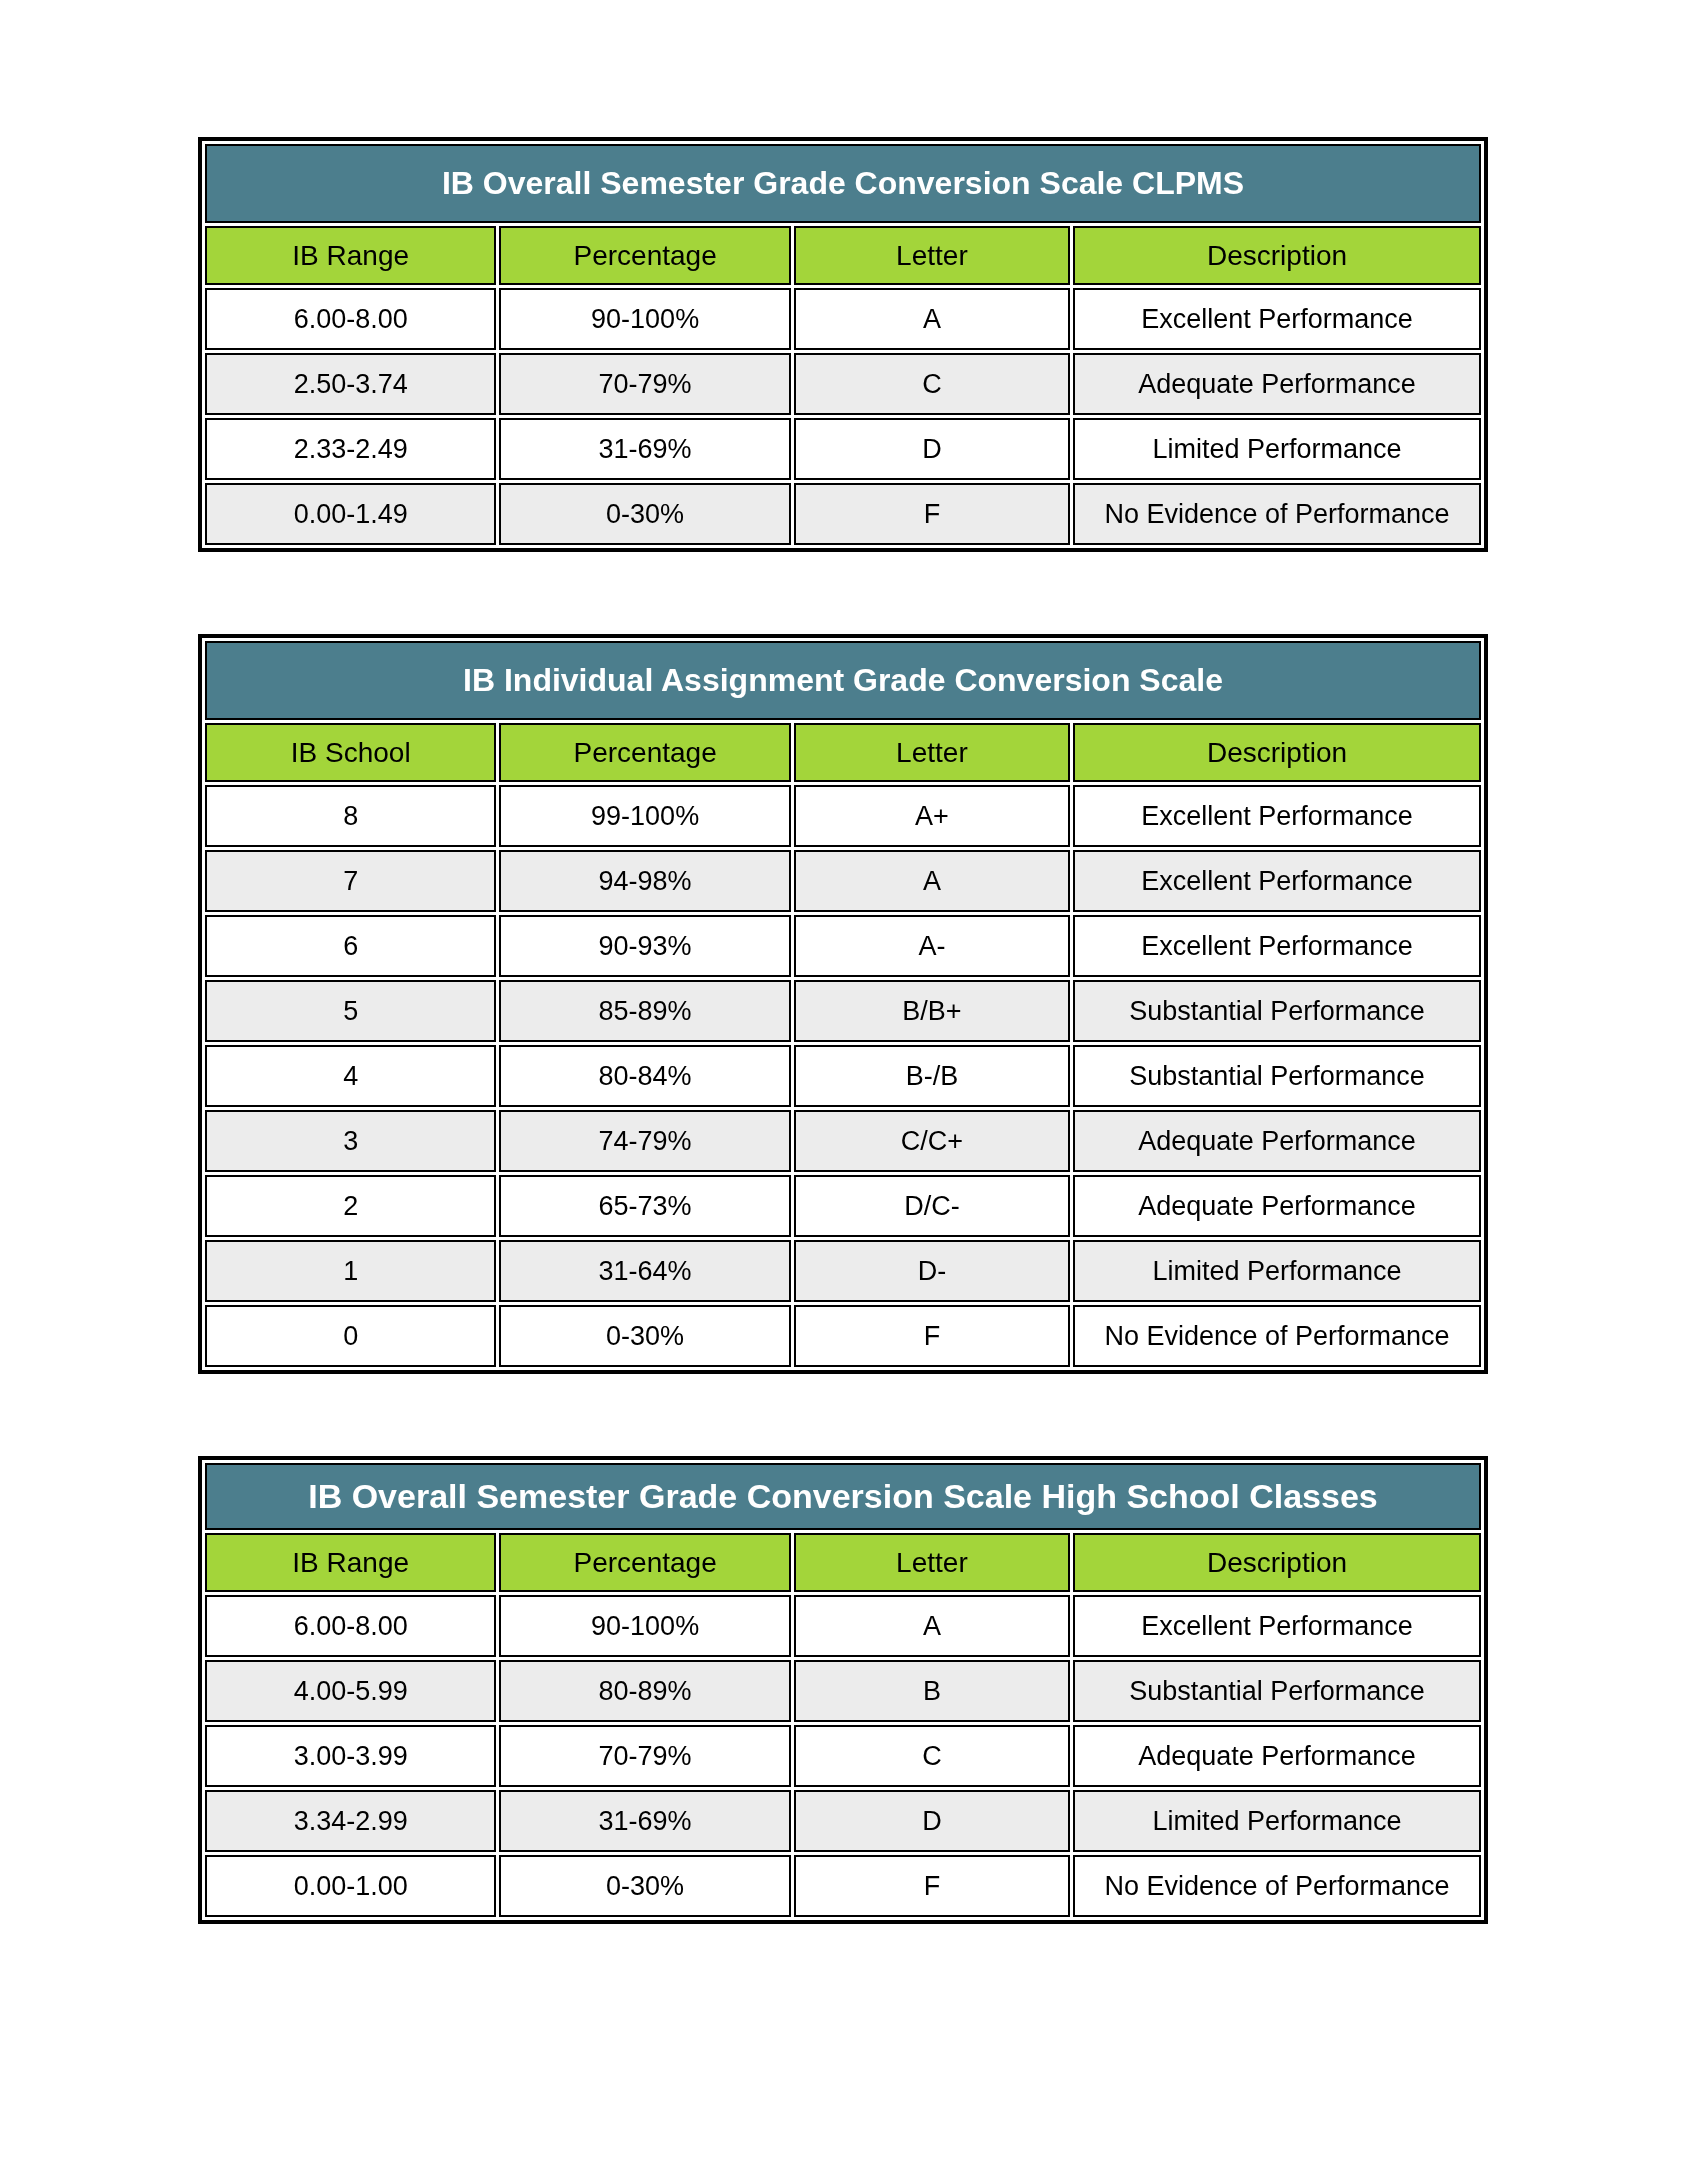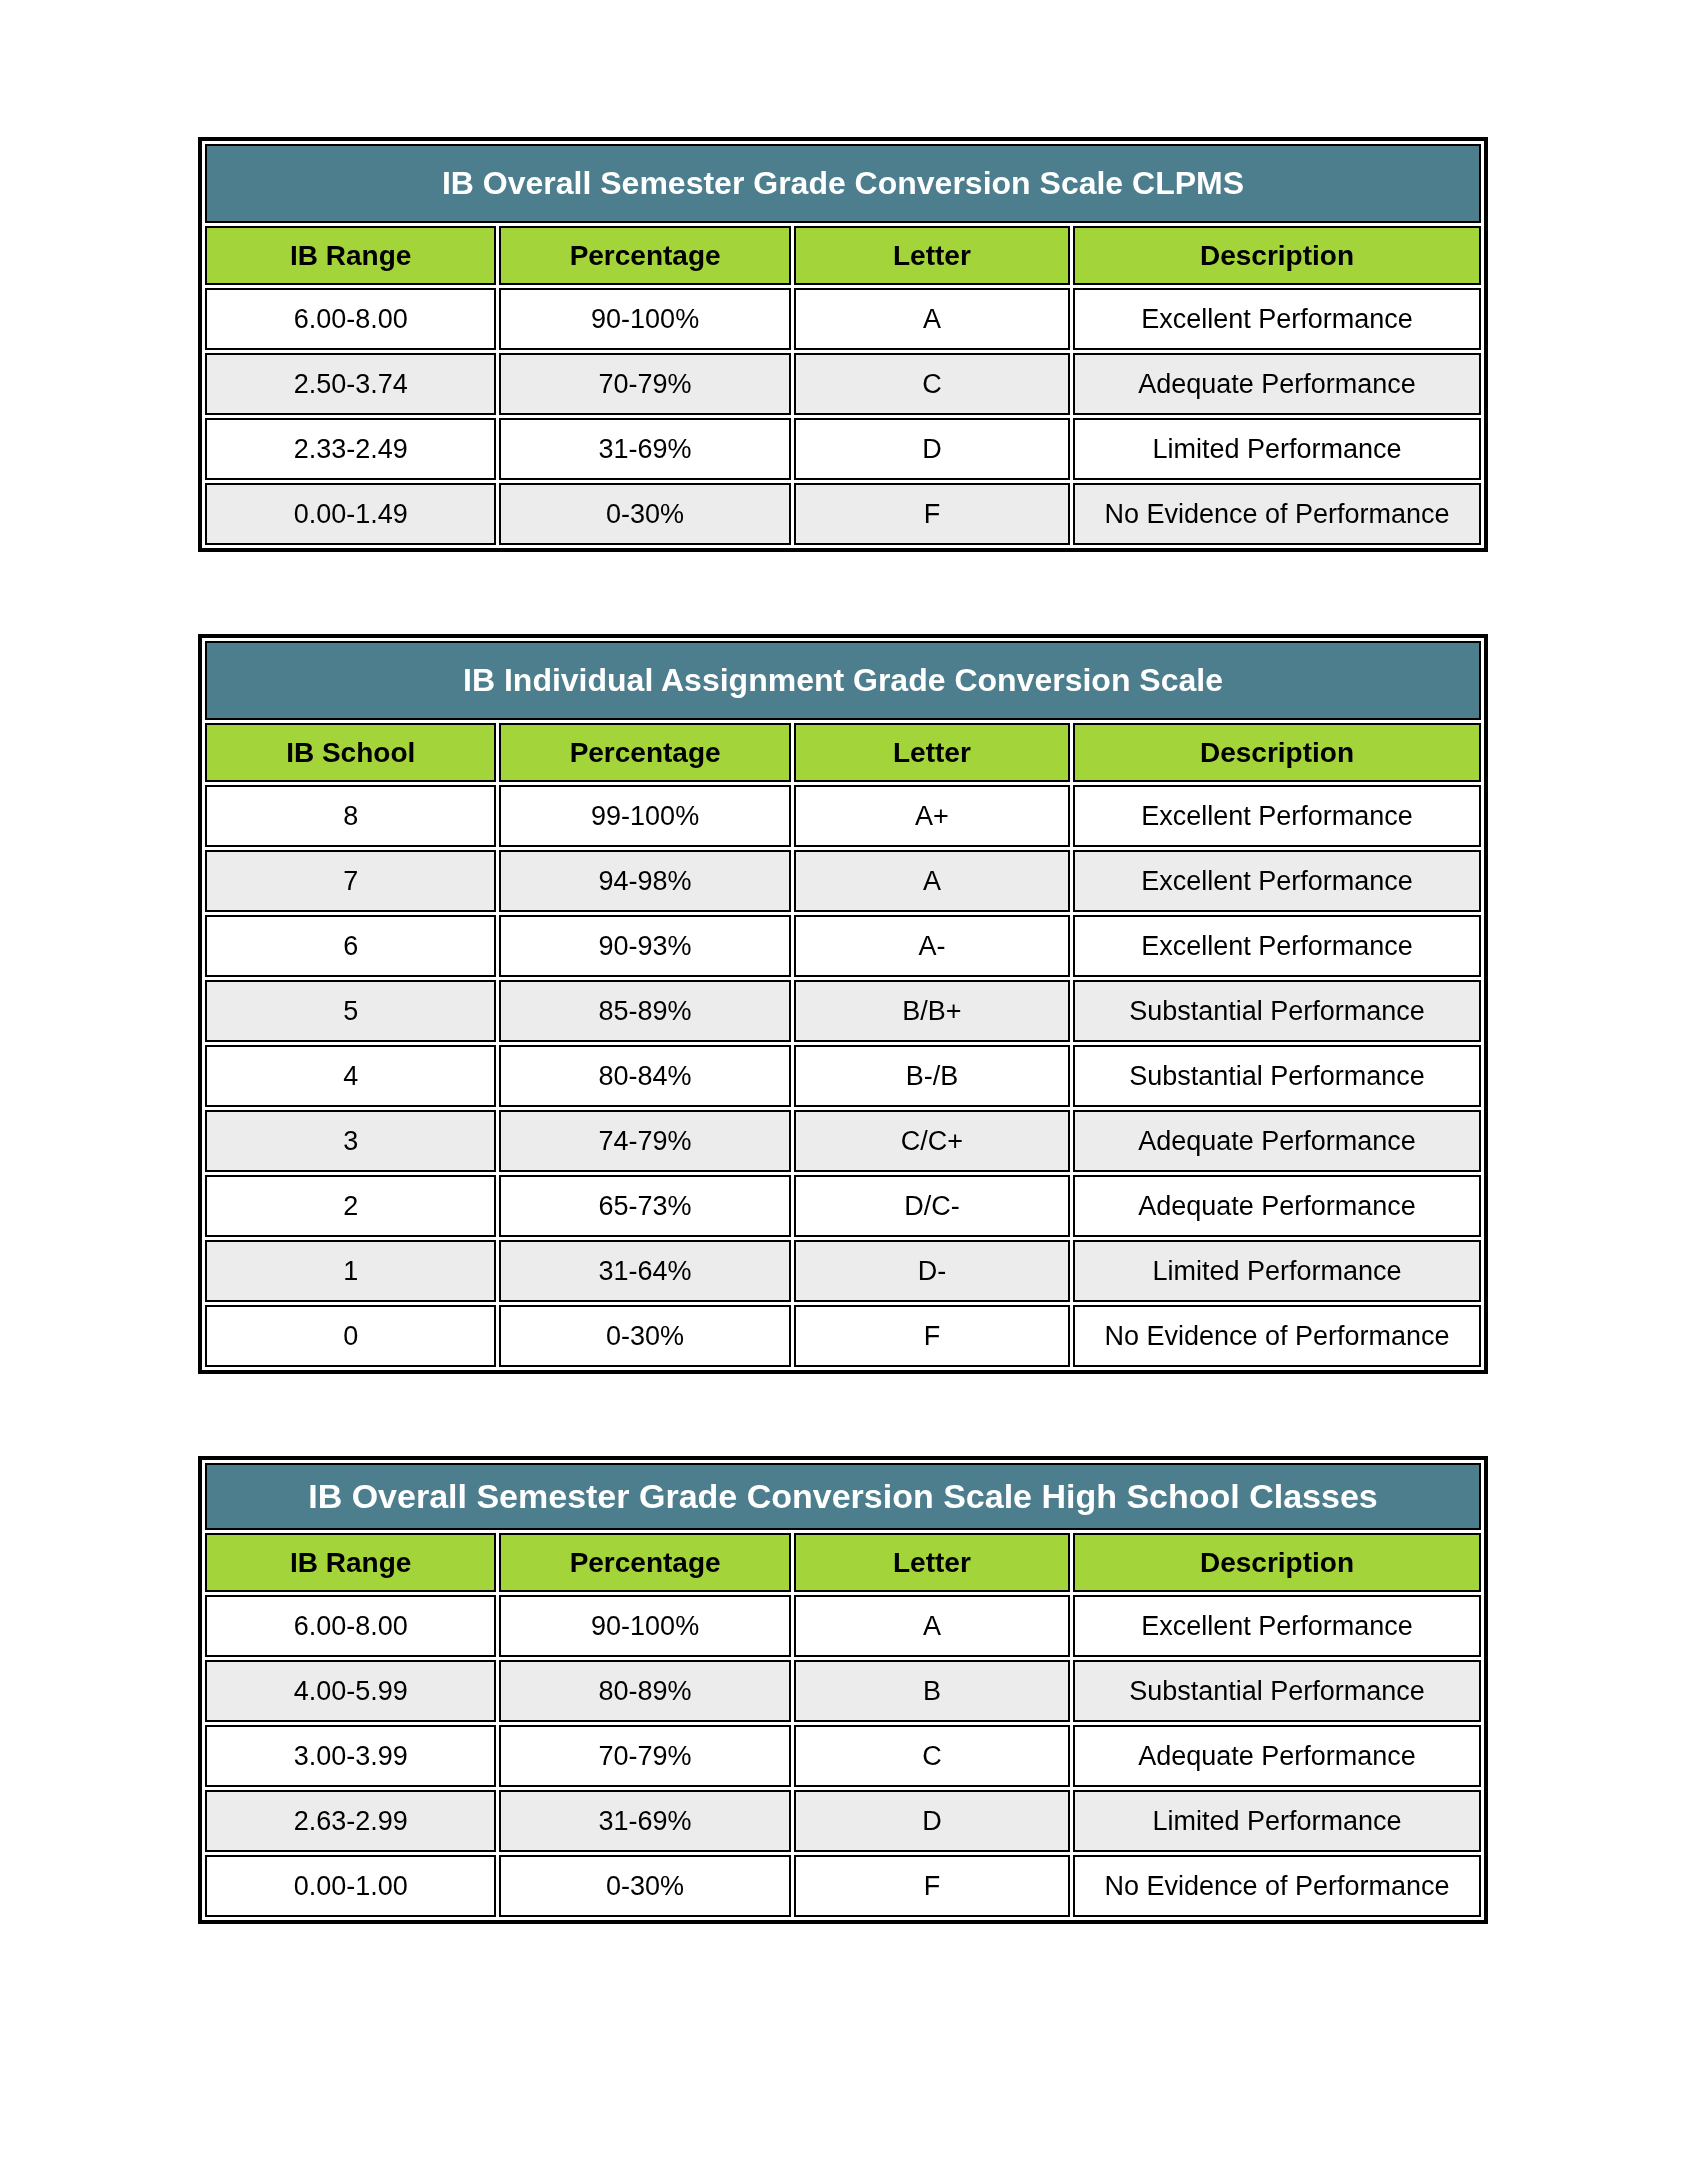--- a/index.html
+++ b/index.html
@@ -47,21 +47,21 @@
     height: 75px;
   }
   table.title-small .title-cell {
     font-size: 34px;
     height: 63px;
     margin-left: 36px;
   }
   tr.cols th {
     background: var(--header-bg, #A3D53A);
     color: var(--header-fg, #000000);
-    font-weight: bold;
+    font-weight: normal;
     font-size: 28px;
     height: 55px;
   }
   tbody td {
     font-size: 27px;
     height: 58px;
     background: var(--row-bg, #ffffff);
   }
   tbody tr:nth-child(even) td {
     background: var(--row-alt-bg, #ECECEC);
@@ -230,21 +230,21 @@
             <td>B</td>
             <td>Substantial Performance</td>
           </tr>
           <tr>
             <td>3.00-3.99</td>
             <td>70-79%</td>
             <td>C</td>
             <td>Adequate Performance</td>
           </tr>
           <tr>
-            <td>2.63-2.99</td>
+            <td>3.34-2.99</td>
             <td>31-69%</td>
             <td>D</td>
             <td>Limited Performance</td>
           </tr>
           <tr>
             <td>0.00-1.00</td>
             <td>0-30%</td>
             <td>F</td>
             <td>No Evidence of Performance</td>
           </tr>

